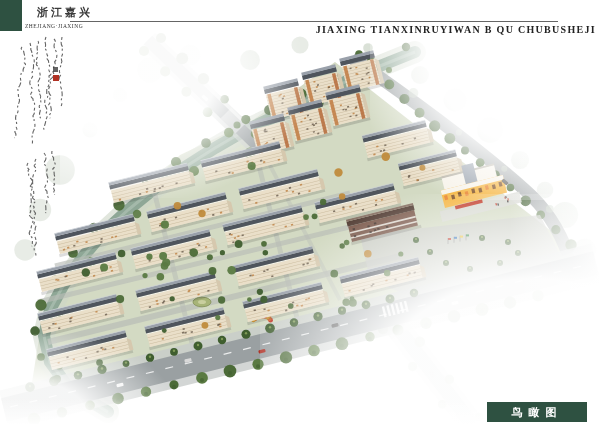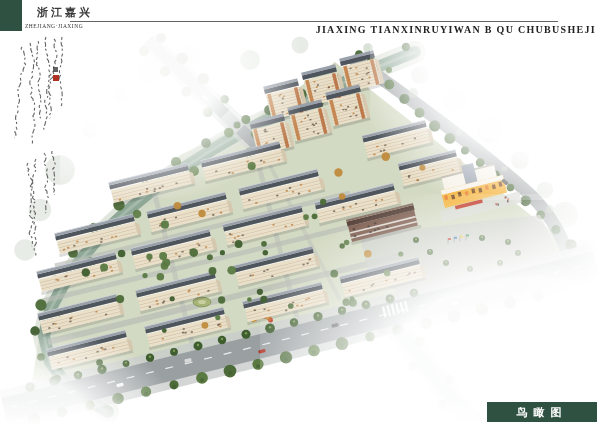--- a/index.html
+++ b/index.html
@@ -11,21 +11,21 @@
              letter-spacing:3px;z-index:6;}
   .region-en{position:absolute;left:25px;top:23px;font-size:5.5px;color:#333;letter-spacing:.5px;z-index:6;}
   .head-rule{position:absolute;left:70px;top:21px;width:488px;height:1px;background:#4a4a4a;opacity:.85;z-index:6;}
   .title-cn{position:absolute;right:7px;top:3px;font-size:14.5px;font-weight:bold;color:#1f1f1f;
             letter-spacing:1.5px;z-index:6;}
   .title-en{position:absolute;right:4px;top:24px;font-size:10px;font-weight:bold;color:#222;
             letter-spacing:1.3px;z-index:6;}
   
   .callig{position:absolute;left:4px;top:33px;z-index:5;}
   
-  .view-label{position:absolute;left:487px;top:402px;width:110px;height:20px;z-index:7;
+  .view-label{position:absolute;left:487px;top:402px;width:100px;height:20px;z-index:7;
               color:#fff;font-size:11px;letter-spacing:6px;text-align:center;line-height:20px;font-weight:bold;}
   
   #scene{position:absolute;left:0;top:0;z-index:1;}
   
   .fade{position:absolute;z-index:3;pointer-events:none;}
   .fade-tl{left:60px;top:28px;width:240px;height:170px;
     background:radial-gradient(ellipse at 30% 30%,rgba(255,255,255,.95) 35%,rgba(255,255,255,0) 75%);}
   .fade-tr{right:0;top:0;width:230px;height:200px;
     background:radial-gradient(ellipse at 75% 25%,rgba(255,255,255,.97) 45%,rgba(255,255,255,0) 80%);}
   .fade-br{right:0;bottom:0;width:340px;height:230px;

